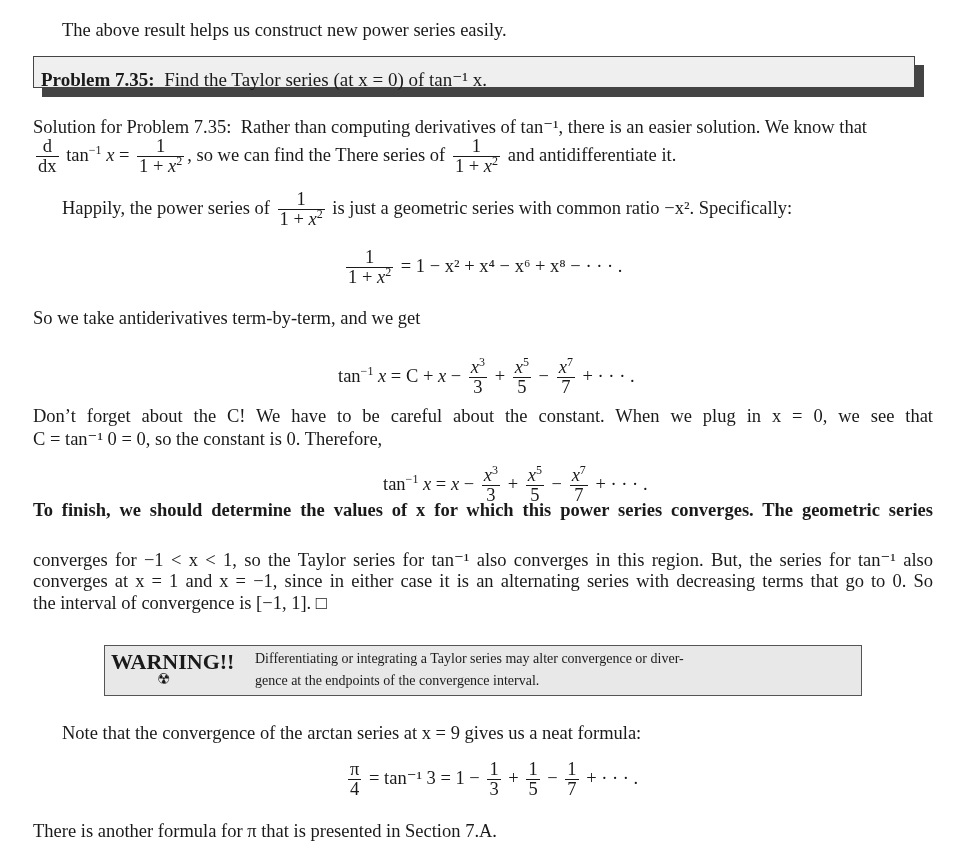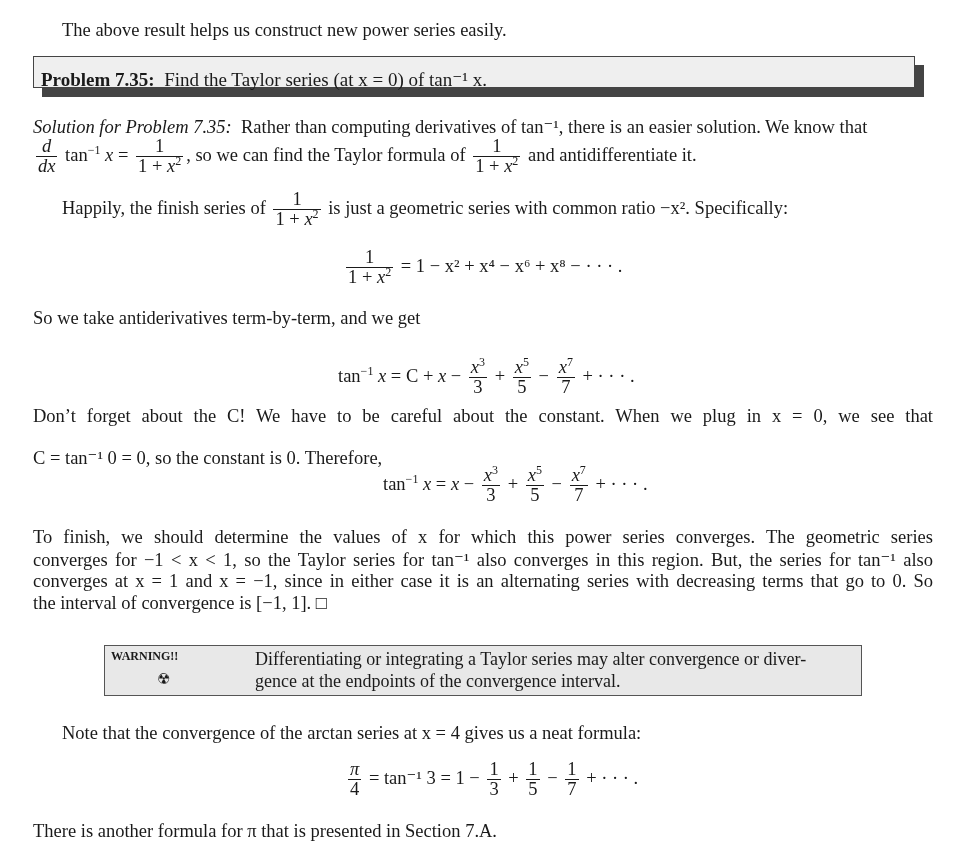--- a/index.html
+++ b/index.html
@@ -1,95 +1,95 @@
 <!DOCTYPE html>
 <html><head>
 <meta charset="utf-8">
 <style>
   html,body{margin:0;padding:0;background:#fff;}
   body{width:960px;height:855px;position:relative;overflow:hidden;font-family:"Liberation Serif","DejaVu Serif",serif;font-size:18.5px;color:#1a1a1a;}
   .abs{position:absolute;white-space:nowrap;}
-  i,.it{font-style:italic;}
+  i,.it{}
   sup{font-size:12px;vertical-align:7px;line-height:0;}
   .frac{display:inline-block;vertical-align:middle;text-align:center;margin:0 3px;line-height:1.05;}
   .frac .num{display:block;padding:0 2px;border-bottom:1px solid #1a1a1a;}
   .frac .den{display:block;padding:0 2px;}
   .problem-box{position:absolute;left:33px;top:56px;width:880px;height:30px;border:1px solid #444;background:#efefef;box-shadow:9px 9px 0 #444;}
   .problem-box .txt{position:absolute;left:7px;top:4px;font-size:19px;margin-top:7px;}
   .warn-box{position:absolute;left:104px;top:645px;width:756px;height:49px;border:1px solid #555;background:#e8e8e8;}
-  .warn-box .title{position:absolute;left:6px;top:3px;font-weight:bold;font-size:12px;}
+  .warn-box .title{position:absolute;left:6px;top:3px;font-weight:bold;font-size:22px;}
   .warn-box .icon{position:absolute;left:52px;top:24px;font-size:15px;}
-  .warn-box .body{position:absolute;left:150px;top:2px;font-size:18px;line-height:22px;}
+  .warn-box .body{position:absolute;left:150px;top:2px;font-size:14px;line-height:22px;}
   .just{position:absolute;left:33px;width:900px;text-align:justify;text-align-last:justify;}
 </style>
 </head>
 <body>
 
 <div class="abs" style="left:62px;top:20px;">The above result helps us construct new power series easily.</div>
 
 <div class="problem-box">
   <div class="txt"><b>Problem 7.35:</b>&nbsp; <span>Find the Taylor series (at x = 0) of tan⁻¹ x.</span></div>
 </div>
 
 <div class="abs" style="left:33px;top:116px;">
   <span class="it">Solution for Problem 7.35:</span>&nbsp; <span>Rather than computing derivatives of tan⁻¹, there is an easier solution. We know that</span>
 </div>
 
 <div class="abs" style="left:33px;top:137px;">
   <span class="frac"><span class="num it">d</span><span class="den it">dx</span></span> tan<sup>−1</sup> <i>x</i> =
-  <span class="frac"><span class="num">1</span><span class="den">1 + <i>x</i><sup>2</sup></span></span><span>, so we can find the Taylor formula of</span>
+  <span class="frac"><span class="num">1</span><span class="den">1 + <i>x</i><sup>2</sup></span></span><span>, so we can find the There series of</span>
   <span class="frac"><span class="num">1</span><span class="den">1 + <i>x</i><sup>2</sup></span></span>
   <span>and antidifferentiate it.</span>
 </div>
 
 <div class="abs" style="left:62px;top:190px;">
-  <span>Happily, the finish series of</span>
+  <span>Happily, the power series of</span>
   <span class="frac"><span class="num">1</span><span class="den">1 + <i>x</i><sup>2</sup></span></span>
   <span>is just a geometric series with common ratio −x². Specifically:</span>
 </div>
 
 <div class="abs" style="left:343px;top:248px;">
   <span class="frac"><span class="num">1</span><span class="den">1 + <i>x</i><sup>2</sup></span></span>
   <span>= 1 − x² + x⁴ − x⁶ + x⁸ − · · · .</span>
 </div>
 
 <div class="abs" style="left:33px;top:308px;">So we take antiderivatives term-by-term, and we get</div>
 
 <div class="abs" style="left:338px;top:346px;margin-top:12px;">
   tan<sup>−1</sup> <i>x</i> = C + <i>x</i> −
   <span class="frac"><span class="num"><i>x</i><sup>3</sup></span><span class="den">3</span></span> +
   <span class="frac"><span class="num"><i>x</i><sup>5</sup></span><span class="den">5</span></span> −
   <span class="frac"><span class="num"><i>x</i><sup>7</sup></span><span class="den">7</span></span> + · · · .
 </div>
 
 <div class="just" style="top:406px;">Don’t forget about the C! We have to be careful about the constant. When we plug in x = 0, we see that</div>
-<div class="abs" style="left:33px;top:428px;margin-top:19px;">C = tan⁻¹ 0 = 0, so the constant is 0. Therefore,</div>
+<div class="abs" style="left:33px;top:428px;">C = tan⁻¹ 0 = 0, so the constant is 0. Therefore,</div>
 
 <div class="abs" style="left:355px;top:466px;margin-left:28px;">
   tan<sup>−1</sup> <i>x</i> = <i>x</i> −
   <span class="frac"><span class="num"><i>x</i><sup>3</sup></span><span class="den">3</span></span> +
   <span class="frac"><span class="num"><i>x</i><sup>5</sup></span><span class="den">5</span></span> −
   <span class="frac"><span class="num"><i>x</i><sup>7</sup></span><span class="den">7</span></span> + · · · .
 </div>
 
-<div class="just" style="top:527px;">To finish, we should determine the values of x for which this power series converges. The geometric series</div>
+<div class="just" style="top:500px;font-weight:bold;">To finish, we should determine the values of x for which this power series converges. The geometric series</div>
 <div class="just" style="top:549px;">converges for −1 &lt; x &lt; 1, so the Taylor series for tan⁻¹ also converges in this region. But, the series for tan⁻¹ also</div>
 <div class="just" style="top:571px;">converges at x = 1 and x = −1, since in either case it is an alternating series with decreasing terms that go to 0. So</div>
 <div class="abs" style="left:33px;top:593px;">the interval of convergence is [−1, 1]. □</div>
 
 <div class="warn-box">
   <div class="title">WARNING!!</div>
   <div class="icon">☢</div>
   <div class="body">
     <div>Differentiating or integrating a Taylor series may alter convergence or diver-</div>
     <div>gence at the endpoints of the convergence interval.</div>
   </div>
 </div>
 
-<div class="abs" style="left:62px;top:723px;">Note that the convergence of the arctan series at x = 4 gives us a neat formula:</div>
+<div class="abs" style="left:62px;top:723px;">Note that the convergence of the arctan series at x = 9 gives us a neat formula:</div>
 
 <div class="abs" style="left:345px;top:760px;">
   <span class="frac"><span class="num it">π</span><span class="den">4</span></span>
   <span>= tan⁻¹ 3 = 1 −</span>
   <span class="frac"><span class="num">1</span><span class="den">3</span></span> +
   <span class="frac"><span class="num">1</span><span class="den">5</span></span> −
   <span class="frac"><span class="num">1</span><span class="den">7</span></span> + · · · .
 </div>
 
 <div class="abs" style="left:33px;top:821px;">There is another formula for π that is presented in Section 7.A.</div>

